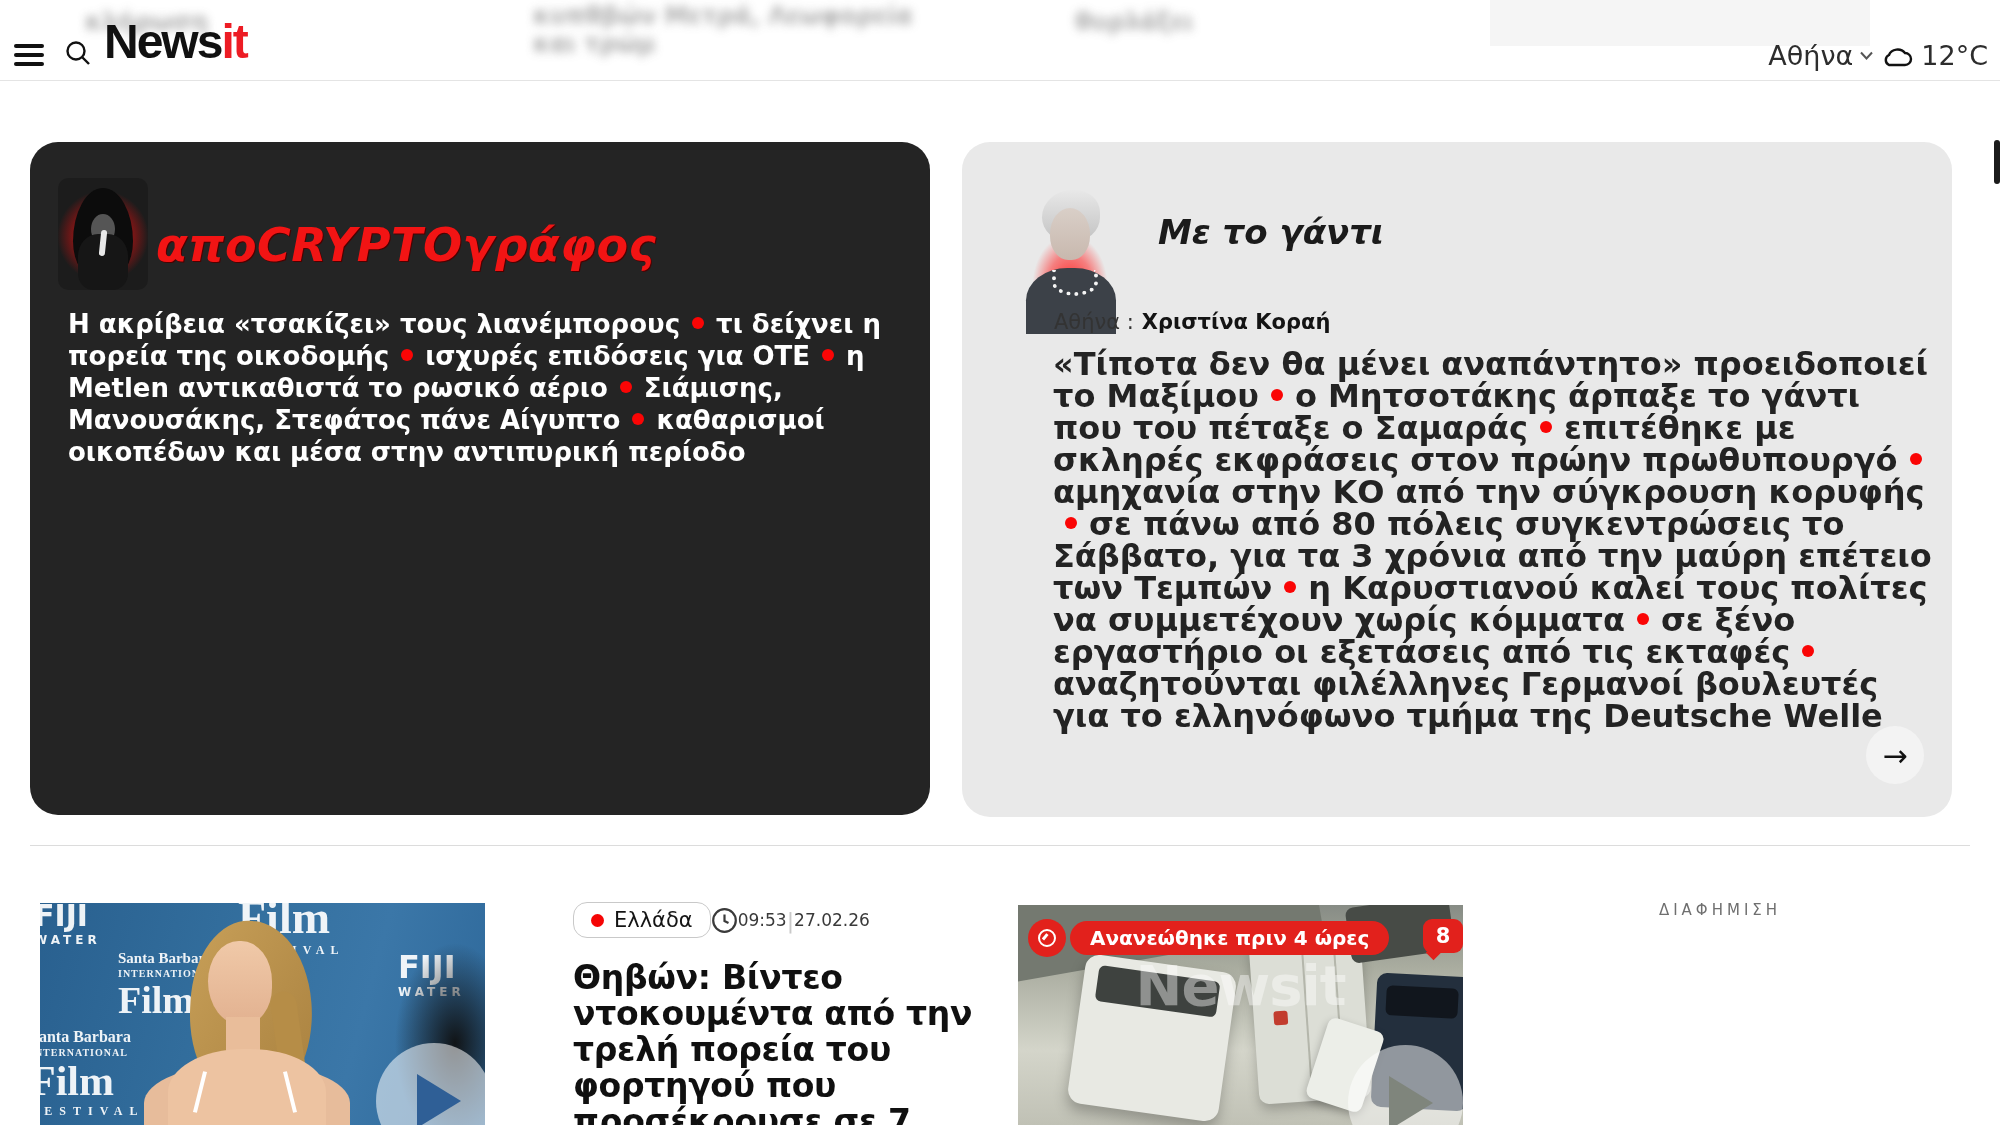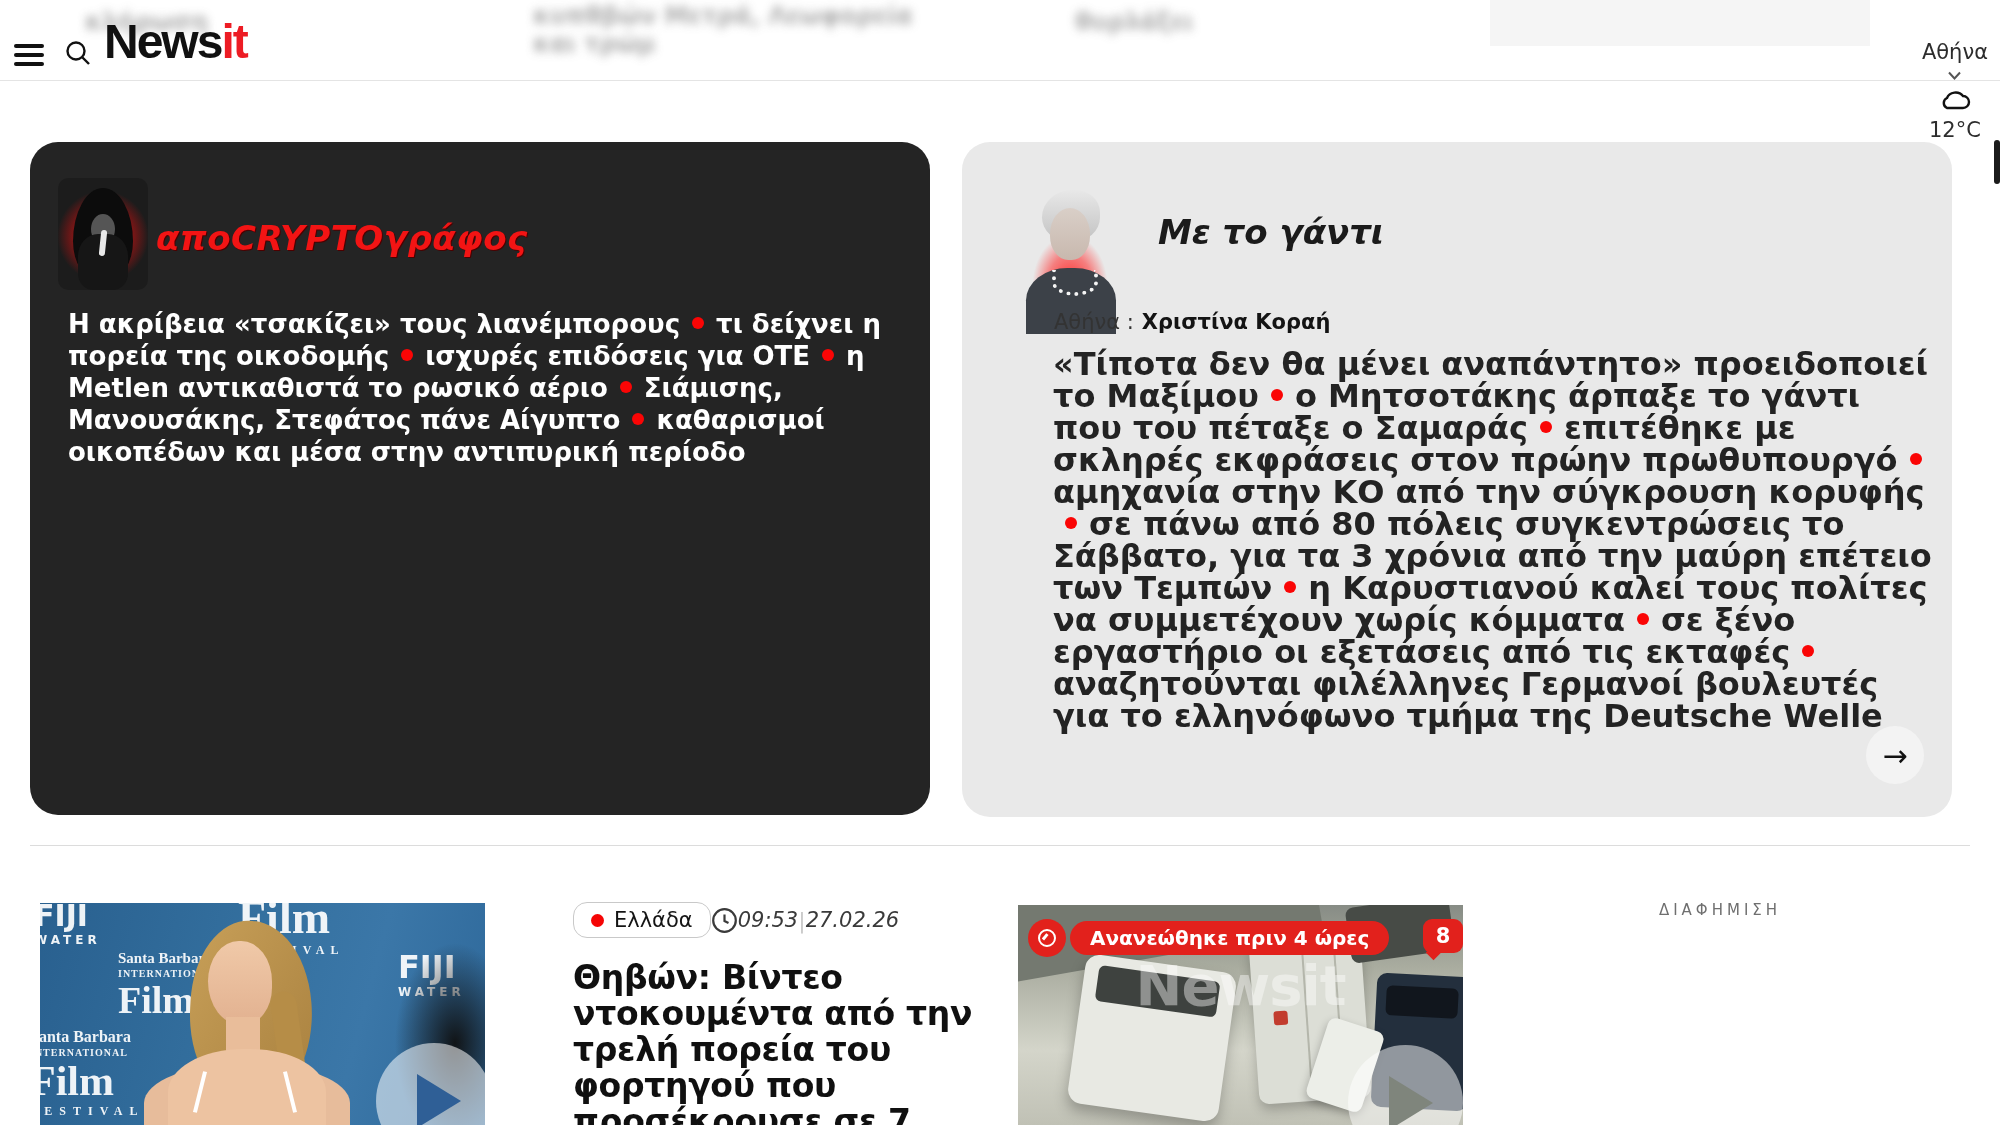--- a/index.html
+++ b/index.html
@@ -8,32 +8,32 @@
   .abs{position:absolute;}
 
   
   .blur-frag{position:absolute;color:#9a9a9a;font-weight:700;font-size:24px;filter:blur(5px);opacity:.8;white-space:pre-line;}
   .hdr-grayblock{left:1490px;top:0;width:380px;height:46px;background:#f5f5f5;}
   .hamburger{left:14px;top:44px;width:30px;height:22px;cursor:pointer;}
   .hamburger span{display:block;height:4px;background:#111;border-radius:2px;margin-bottom:5px;}
   .search-btn{left:64px;top:39px;width:28px;height:28px;}
   .logo{left:104px;top:18px;font-family:"Liberation Sans",sans-serif;font-size:48px;font-weight:800;letter-spacing:-2px;line-height:1;}
   .logo .lg-red{color:#ed1c24;}
-  .weather{right:12px;top:40px;display:flex;align-items:center;gap:7px;font-size:21px;color:#2d2d2d;flex-direction:column;}
+  .weather{right:12px;top:40px;display:flex;align-items:center;gap:7px;font-size:27px;color:#2d2d2d;}
   .hdr-line{left:0;top:80px;width:2000px;height:1px;background:#e4e4e4;}
   .scroll-thumb{left:1994px;top:140px;width:6px;height:44px;background:#1b1b1b;border-radius:3px;}
 
   
   .card-dark{left:30px;top:142px;width:900px;height:673px;background:#242424;border-radius:28px;}
   .card-light{left:962px;top:142px;width:990px;height:675px;background:#e9e9e9;border-radius:28px;}
 
   .seg-text{font-weight:700;}
   .seg-dot{display:inline-block;width:12px;height:12px;border-radius:50%;background:#fa0505;margin:0 12px;vertical-align:middle;position:relative;top:-3px;}
 
-  .crypto-title{left:126px;top:76px;font-size:34px;font-weight:800;font-style:italic;color:#f21414;
+  .crypto-title{left:126px;top:76px;font-size:46px;font-weight:800;font-style:italic;color:#f21414;
                 text-shadow:1px 1px 0 #4d0000;letter-spacing:.5px;}
   .crypto-text{left:38px;top:166px;width:834px;font-size:26px;line-height:32px;color:#fff;}
 
   
   .avatar-hood{left:28px;top:36px;width:90px;height:112px;border-radius:10px;overflow:hidden;
       background:radial-gradient(65% 52% at 50% 52%, #ef2020 0%, #a31313 40%, #1c1c1c 78%, #1c1c1c 100%);}
   .avatar-hood .hood{position:absolute;left:15px;top:10px;width:60px;height:92px;background:#0c0c0c;
       border-radius:50% 50% 42% 42% / 58% 58% 42% 42%;}
   .avatar-hood .face{position:absolute;left:33px;top:36px;width:24px;height:30px;background:#7d7d7d;border-radius:50%;opacity:.65;}
   .avatar-hood .finger{position:absolute;left:42px;top:52px;width:6px;height:26px;background:#e8e8e8;border-radius:3px;transform:rotate(6deg);}
@@ -77,21 +77,21 @@
       background:radial-gradient(closest-side,rgba(15,15,15,.95),rgba(15,15,15,0));}
   .play{position:absolute;border-radius:50%;background:rgba(255,255,255,.55);display:flex;align-items:center;justify-content:center;}
   .play i{display:block;width:0;height:0;border-style:solid;border-width:27px 0 27px 44px;border-color:transparent transparent transparent #2f5f96;margin-left:10px;}
 
   .story-col{left:573px;top:902px;width:430px;}
   .meta-row{display:flex;align-items:center;}
   .cat-pill{display:inline-flex;align-items:center;gap:10px;border:1.5px solid #c9c9c9;border-radius:14px;
       padding:5px 17px;cursor:pointer;background:#fff;}
   .cat-dot{width:13px;height:13px;border-radius:50%;background:#f50505;}
   .cat-label{font-size:21px;color:#141414;}
-  .meta-time,.meta-date{font-size:21px;color:#3a3a3a;font-style:italic;}
+  .meta-time,.meta-date{font-size:17px;color:#3a3a3a;}
   .meta-sep{color:#c9c9c9;font-size:22px;}
   .headline{margin-top:22px;width:402px;font-size:33px;line-height:36px;font-weight:800;color:#101010;letter-spacing:-.3px;cursor:pointer;}
 
   .video-card{left:1018px;top:905px;width:445px;height:220px;overflow:hidden;cursor:pointer;
       background:linear-gradient(180deg,#878c85 0%,#a9ac9f 28%,#d4d5ca 66%,#c0c1b5 100%);}
   .cc-ramp{position:absolute;left:-30px;top:-34px;width:330px;height:86px;background:#747970;transform:rotate(-10deg);}
   .cc-van1{position:absolute;left:58px;top:58px;width:152px;height:150px;background:#e8e9e3;border-radius:14px;transform:rotate(8deg);box-shadow:0 8px 14px rgba(0,0,0,.25);}
   .cc-van1 .win{position:absolute;left:14px;top:10px;width:122px;height:36px;background:#3e423f;border-radius:6px;}
   .cc-van2{position:absolute;left:236px;top:34px;width:112px;height:162px;background:#dcded6;border-radius:10px;transform:rotate(-4deg);box-shadow:0 6px 12px rgba(0,0,0,.22);}
   .cc-van2 .l1,.cc-van2 .l2{position:absolute;top:12px;width:2px;height:138px;background:#b4b6ab;}

